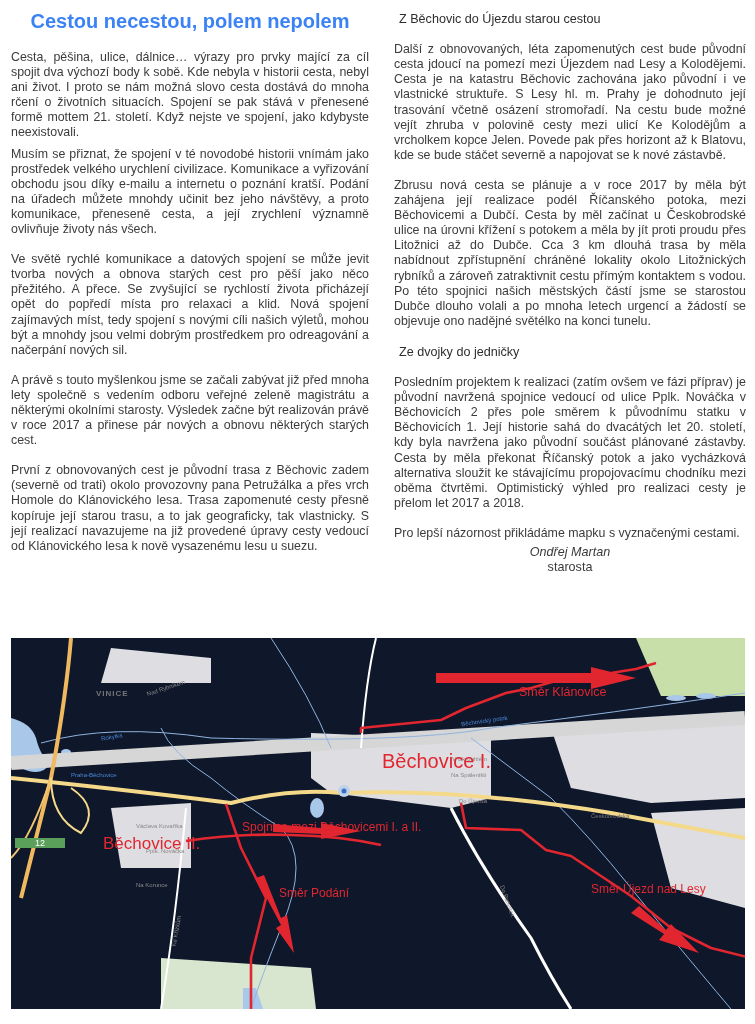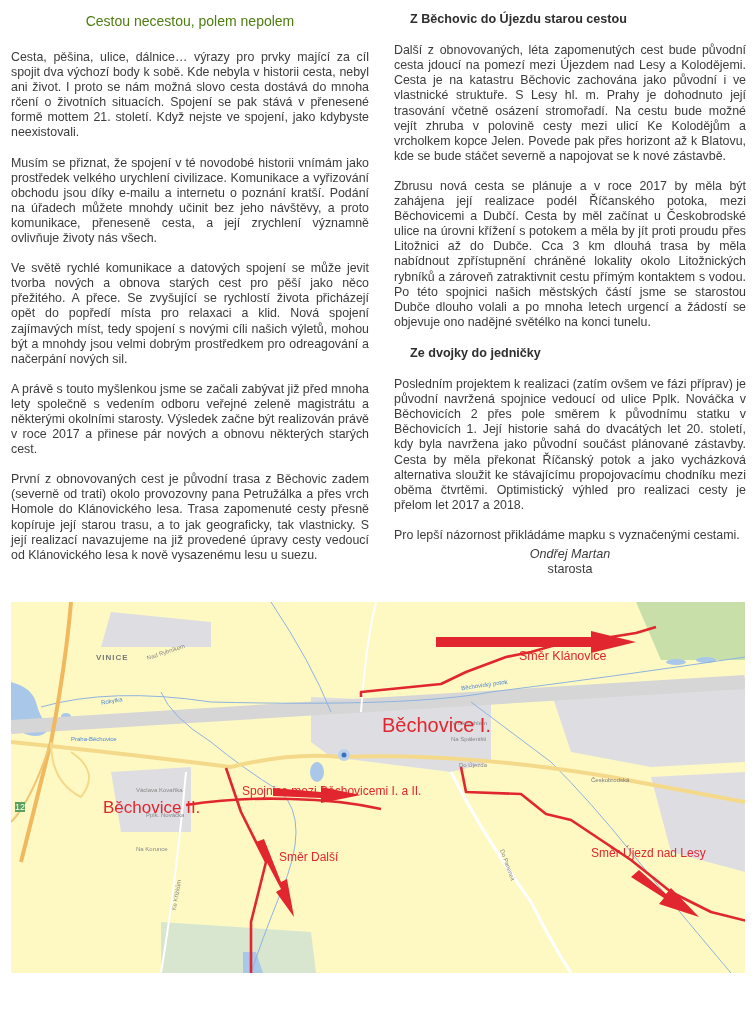--- a/index.html
+++ b/index.html
@@ -1,39 +1,39 @@
 <!DOCTYPE html>
 <html><head>
 <meta charset="utf-8">
 <style>
   html, body { margin: 0; padding: 0; background: #ffffff; }
   body { width: 755px; height: 1024px; position: relative; overflow: hidden;
          font-family: "Liberation Sans", sans-serif; color: #3a3a3a; }
   .col { position: absolute; top: 0; }
   .col-left { left: 11px; width: 358px; }
   .col-right { left: 394px; width: 352px; }
-  h1.title { font-size: 14px; font-weight: normal; text-align: center; color: #4d7c0f;
+  h1.title { font-size: 20px; font-weight: bold; text-align: center; color: #3b82f6;
              margin: 10px 0 0 0; letter-spacing: 0px; line-height: 22px; }
   p.body { font-size: 12.4px; line-height: 15.1px; text-align: justify; margin: 0; color: #3c3c3c; }
-  h2.sub { font-size: 12.6px; font-weight: bold; line-height: 15.2px; margin: 16px; color: #2e2e2e; }
+  h2.sub { font-size: 12.6px; font-weight: normal; line-height: 15.2px; margin: 5px; color: #2e2e2e; }
   .sig { text-align: center; font-size: 12.6px; line-height: 15px; }
   .sig .name { font-style: italic; }
-  .map { position: absolute; left: 11px; top: 602px; width: 734px; height: 371px;
-         background: #fef9c3; overflow: hidden; }
+  .map { position: absolute; left: 11px; top: 638px; width: 734px; height: 371px;
+         background: #0f172a; overflow: hidden; }
   .map svg { position: absolute; left: 0; top: 0; }
   .lbl { position: absolute; font-weight: normal; color: #e1262f; white-space: nowrap; }
   .street { position: absolute; font-size: 6px; color: #888; white-space: nowrap; }
 </style>
 </head>
 <body>
 
 <div class="col col-left">
   <h1 class="title">Cestou necestou, polem nepolem</h1>
   <p class="body" style="margin-top:18px">Cesta, pěšina, ulice, dálnice… výrazy pro prvky mající za cíl spojit dva výchozí body k sobě. Kde nebyla v historii cesta, nebyl ani život. I proto se nám možná slovo cesta dostává do mnoha rčení o životních situacích. Spojení se pak stává v přenesené formě mottem 21. století. Když nejste ve spojení, jako kdybyste neexistovali.</p>
-  <p class="body" style="margin-top:15px">Musím se přiznat, že spojení v té novodobé historii vnímám jako prostředek velkého urychlení civilizace. Komunikace a vyřizování obchodu jsou díky e-mailu a internetu o poznání kratší. Podání na úřadech můžete mnohdy učinit bez jeho návštěvy, a proto komunikace, přeneseně cesta, a její zrychlení významně ovlivňuje životy nás všech.</p>
+  <p class="body" style="margin-top:6px">Musím se přiznat, že spojení v té novodobé historii vnímám jako prostředek velkého urychlení civilizace. Komunikace a vyřizování obchodu jsou díky e-mailu a internetu o poznání kratší. Podání na úřadech můžete mnohdy učinit bez jeho návštěvy, a proto komunikace, přeneseně cesta, a její zrychlení významně ovlivňuje životy nás všech.</p>
   <p class="body" style="margin-top:15px">Ve světě rychlé komunikace a datových spojení se může jevit tvorba nových a obnova starých cest pro pěší jako něco přežitého. A přece. Se zvyšující se rychlostí života přicházejí opět do popředí místa pro relaxaci a klid. Nová spojení zajímavých míst, tedy spojení s novými cíli našich výletů, mohou být a mnohdy jsou velmi dobrým prostředkem pro odreagování a načerpání nových sil.</p>
   <p class="body" style="margin-top:15px">A právě s touto myšlenkou jsme se začali zabývat již před mnoha lety společně s vedením odboru veřejné zeleně magistrátu a některými okolními starosty. Výsledek začne být realizován právě v roce 2017 a přinese pár nových a obnovu některých starých cest.</p>
   <p class="body" style="margin-top:15px">První z obnovovaných cest je původní trasa z Běchovic zadem (severně od trati) okolo provozovny pana Petružálka a přes vrch Homole do Klánovického lesa. Trasa zapomenuté cesty přesně kopíruje její starou trasu, a to jak geograficky, tak vlastnicky. S její realizací navazujeme na již provedené úpravy cesty vedoucí od Klánovického lesa k nově vysazenému lesu u suezu.</p>
 </div>
 
 <div class="col col-right">
   <h2 class="sub" style="margin-top:12px">Z Běchovic do Újezdu starou cestou</h2>
   <p class="body" style="margin-top:15px">Další z obnovovaných, léta zapomenutých cest bude původní cesta jdoucí na pomezí mezi Újezdem nad Lesy a Kolodějemi. Cesta je na katastru Běchovic zachována jako původní i ve vlastnické struktuře.  S Lesy hl. m. Prahy je dohodnuto její trasování včetně osázení stromořadí. Na cestu bude možné vejít zhruba v polovině cesty mezi ulicí Ke Kolodějům a vrcholkem kopce Jelen. Povede pak přes horizont až k Blatovu, kde se bude stáčet severně a napojovat se k nové zástavbě.</p>
   <p class="body" style="margin-top:15px">Zbrusu nová cesta se plánuje a v roce 2017 by měla být zahájena její realizace podél Říčanského potoka, mezi Běchovicemi a Dubčí. Cesta by měl začínat u Českobrodské ulice na úrovni křížení s potokem a měla by jít proti proudu přes Litožnici až do Dubče. Cca 3 km dlouhá trasa by měla nabídnout zpřístupnění chráněné lokality okolo Litožnických rybníků a zároveň zatraktivnit cestu přímým kontaktem s vodou. Po této spojnici našich městských částí jsme se starostou Dubče dlouho volali a po mnoha letech urgencí a žádostí se objevuje ono nadějné světélko na konci tunelu.</p>
   <h2 class="sub" style="margin-top:16px">Ze dvojky do jedničky</h2>
@@ -119,21 +119,21 @@
   <span class="street" style="left:450px;top:80px;color:#4a86d4;transform:rotate(-8deg)">Běchovický potok</span>
   <span class="street" style="left:135px;top:47px;transform:rotate(-18deg)">Nad Rybníkem</span>
   <span class="street" style="left:441px;top:118px">V Okrouhlém</span>
   <span class="street" style="left:440px;top:134px">Na Spáleništi</span>
   <span class="street" style="left:448px;top:160px">Do Újezda</span>
   <span class="street" style="left:125px;top:185px">Václava Kovaříka</span>
   <span class="street" style="left:135px;top:210px">Pplk. Nováčka</span>
   <span class="street" style="left:125px;top:244px">Na Korunce</span>
   <span class="street" style="left:150px;top:290px;transform:rotate(-80deg)">Ke Křížkům</span>
   <span class="street" style="left:480px;top:260px;transform:rotate(70deg)">Do Panenek</span>
-  <span class="street" style="left:4px;top:200px;font-size:9px;background:#5aa05a;color:#fff;padding:0 0">12</span>
+  <span class="street" style="left:4px;top:200px;font-size:9px;background:#5aa05a;color:#fff;padding:0 20px">12</span>
 
   <span class="lbl" style="left:371px;top:112px;font-size:20px">Běchovice I.</span>
   <span class="lbl" style="left:92px;top:196px;font-size:17px">Běchovice II.</span>
   <span class="lbl" style="left:508px;top:47px;font-size:12.5px">Směr Klánovice</span>
   <span class="lbl" style="left:231px;top:182px;font-size:12px">Spojnice mezi Běchovicemi I. a II.</span>
-  <span class="lbl" style="left:268px;top:248px;font-size:12px">Směr Další</span>
+  <span class="lbl" style="left:268px;top:248px;font-size:12px">Směr Podání</span>
   <span class="lbl" style="left:580px;top:244px;font-size:12px">Směr Újezd nad Lesy</span>
 </div>
 
 </body></html>

